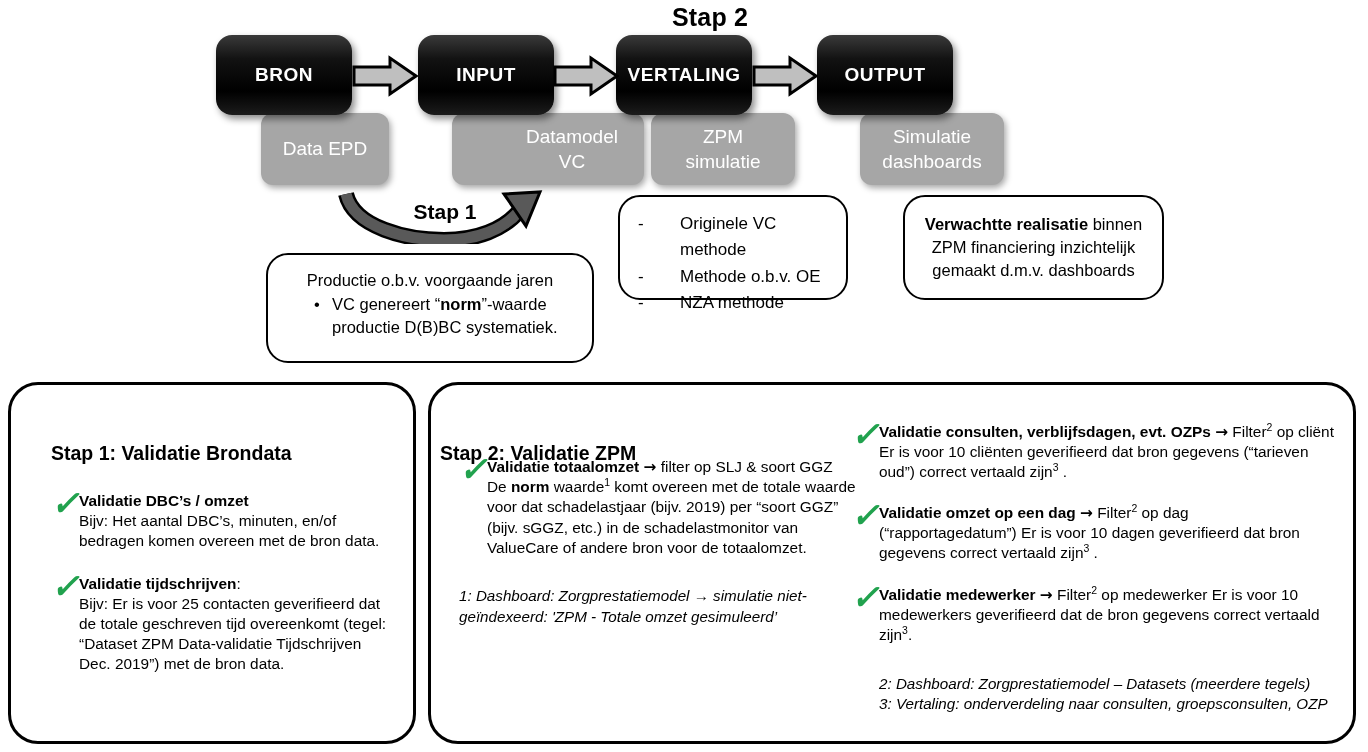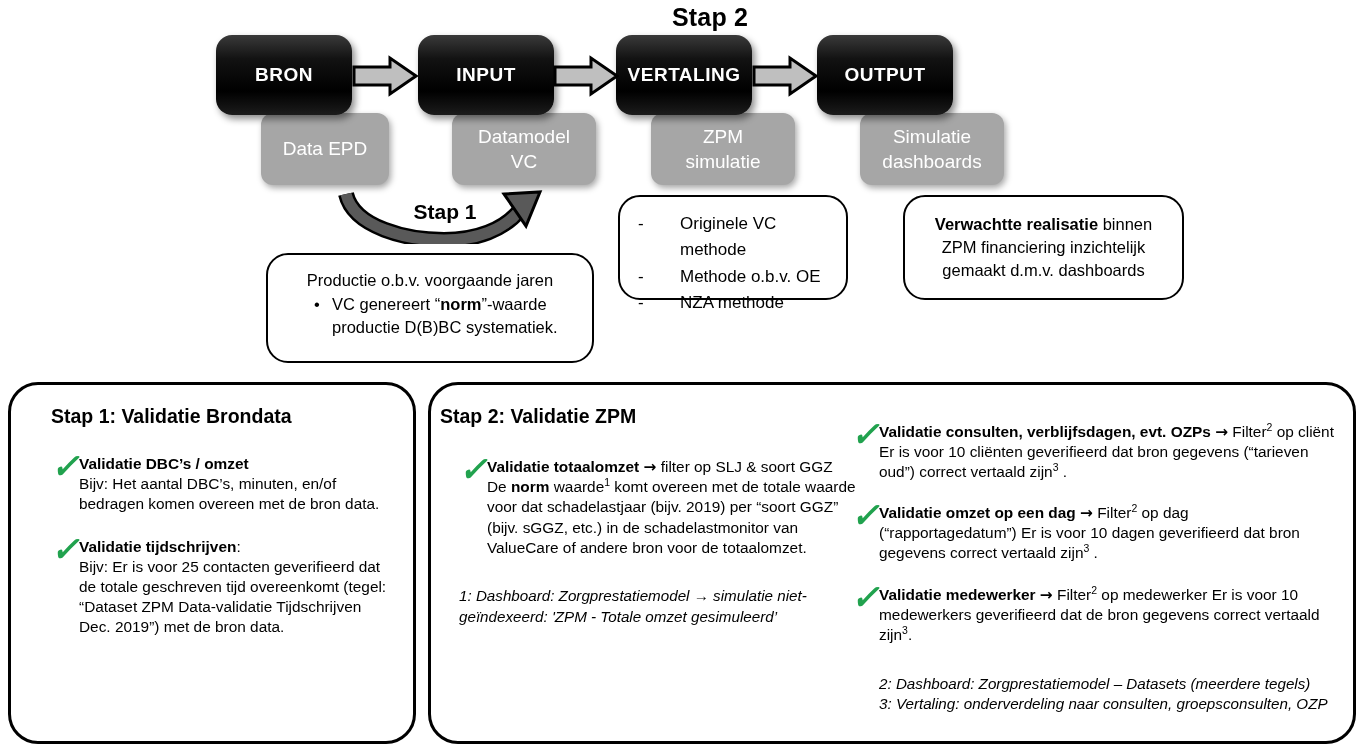--- a/index.html
+++ b/index.html
@@ -52,21 +52,21 @@
   }
   .callout.big{border-radius:30px;border-width:3px;}
 
   .ctext{font-size:16.5px;line-height:1.38;}
 
   
   .dashrow{display:flex;font-size:17px;line-height:1.55;}
   .dashrow .dash{width:42px;flex:0 0 42px;}
 
   
-  .panel-title{font-size:19.5px;font-weight:bold;}
+  .panel-title{font-size:19.5px;font-weight:bold;margin-top:37px;}
   .check{
     color:#21a24e;
     font-weight:bold;
     font-style:italic;
     font-family:"Liberation Serif", serif;
     font-size:34px;
     line-height:.72;
     letter-spacing:-1px;
   }
   .item{display:flex;align-items:flex-start;}
@@ -80,21 +80,21 @@
 </head>
 <body>
 
 <div class="stage">
 
   <div class="stap2-label">Stap 2</div>
 
   <div class="graybox" style="left:261px;top:113px;width:128px;height:72px;">
     <span>Data EPD</span>
   </div>
-  <div class="graybox" style="left:452px;top:113px;width:144px;height:72px;white-space:pre-line;">
+  <div class="graybox" style="left:452px;top:113px;width:144px;height:72px;white-space:pre-line;padding-left:48px;">
     <span>Datamodel
 VC</span>
   </div>
   <div class="graybox" style="left:651px;top:113px;width:144px;height:72px;white-space:pre-line;">
     <span>ZPM
 simulatie</span>
   </div>
   <div class="graybox" style="left:860px;top:113px;width:144px;height:72px;white-space:pre-line;">
     <span>Simulatie
 dashboards</span>
@@ -158,21 +158,21 @@
         <span class="dash">-</span>
         <span>Methode o.b.v. OE</span>
       </div>
       <div class="dashrow">
         <span class="dash">-</span>
         <span>NZA methode</span>
       </div>
     </div>
   </div>
 
-  <div class="callout" style="left:903px;top:195px;width:281px;height:105px;">
+  <div class="callout" style="left:903px;top:195px;width:261px;height:105px;">
     <div class="ctext" style="padding:16px 14px 0 14px;text-align:center;">
       <span class="b">Verwachtte realisatie</span><span> binnen ZPM financiering inzichtelijk gemaakt d.m.v. dashboards</span>
     </div>
   </div>
 
   <div class="callout big" style="left:8px;top:382px;width:408px;height:362px;">
     <div style="padding:20px 22px 0 40px;">
       <div class="panel-title">Stap 1: Validatie Brondata</div>
 
       <div class="item" style="margin-top:26px;">

